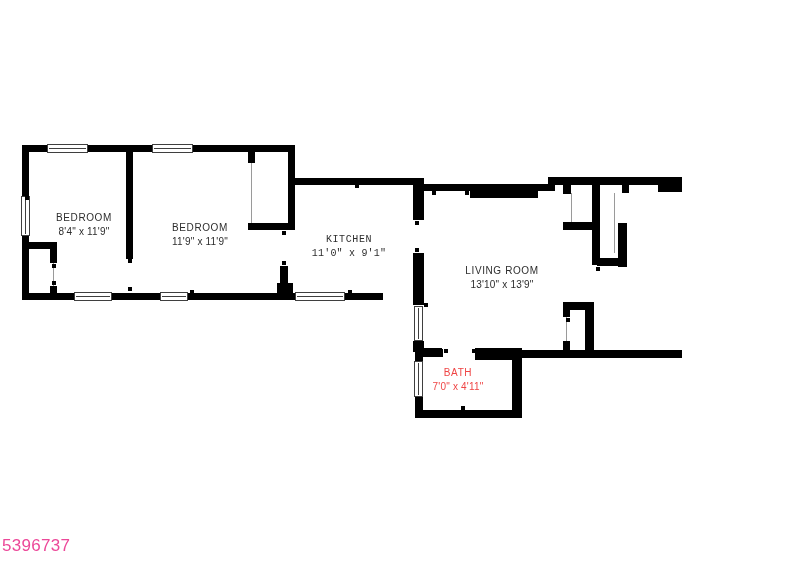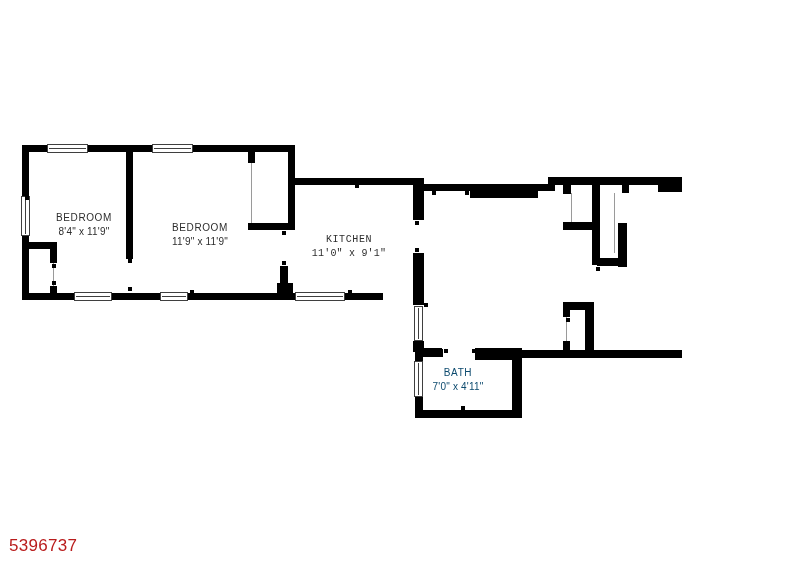--- a/index.html
+++ b/index.html
@@ -13,21 +13,21 @@
   .winv::after{content:"";position:absolute;top:1px;bottom:1px;left:50%;width:1px;margin-left:-1px;background:#3f3f3f;}
   .thin{position:absolute;background:#9a9a9a;}
   .tick{position:absolute;width:4px;height:4px;background:#000;}
   .room-label{
     position:absolute;transform:translateX(-50%);text-align:center;
     white-space:nowrap;color:#2d2d2d;
   }
   .rname{display:block;font-size:10px;letter-spacing:.6px;}
   .rdims{display:block;font-size:10px;margin-top:3px;letter-spacing:.2px;}
   .plan-id{
-    position:absolute;left:9px;top:536px;font-size:17px;color:#b91c1c;letter-spacing:.3px;
+    position:absolute;left:2px;top:536px;font-size:17px;color:#ec4899;letter-spacing:.3px;
   }
 </style>
 </head>
 <body>
 
 <div id="canvas" style="background: rgb(255, 255, 255);">
 
   <div class="w" style="left: 22px; top: 145px; width: 273px; height: 7px; background: rgb(0, 0, 0);"></div>
   <div class="w" style="left: 22px; top: 145px; width: 7px; height: 155px; background: rgb(0, 0, 0);"></div>
   <div class="w" style="left: 22px; top: 293px; width: 361px; height: 7px; background: rgb(0, 0, 0);"></div>
@@ -116,19 +116,23 @@
     <span class="rdims">8'4" x 11'9"</span>
   </div>
   <div class="room-label" style="left: 200px; top: 222px; color: rgb(45, 45, 45);">
     <span class="rname">BEDROOM</span>
     <span class="rdims">11'9" x 11'9"</span>
   </div>
   <div class="room-label" style="left: 349px; top: 234px; color: rgb(45, 45, 45); font-family: Liberation Mono, monospace;">
     <span class="rname">KITCHEN</span>
     <span class="rdims">11'0" x 9'1"</span>
   </div>
-  <div class="room-label" style="left: 458px; top: 367px; color: #0c4a6e;">
+  <div class="room-label" style="left: 502px; top: 265px; color: rgb(45, 45, 45);">
+    <span class="rname">LIVING ROOM</span>
+    <span class="rdims">13'10" x 13'9"</span>
+  </div>
+  <div class="room-label" style="left: 458px; top: 367px; color: #ef4444;">
     <span class="rname">BATH</span>
     <span class="rdims">7'0" x 4'11"</span>
   </div>
 
   <div class="plan-id">5396737</div>
 </div>
 
 </body></html>

